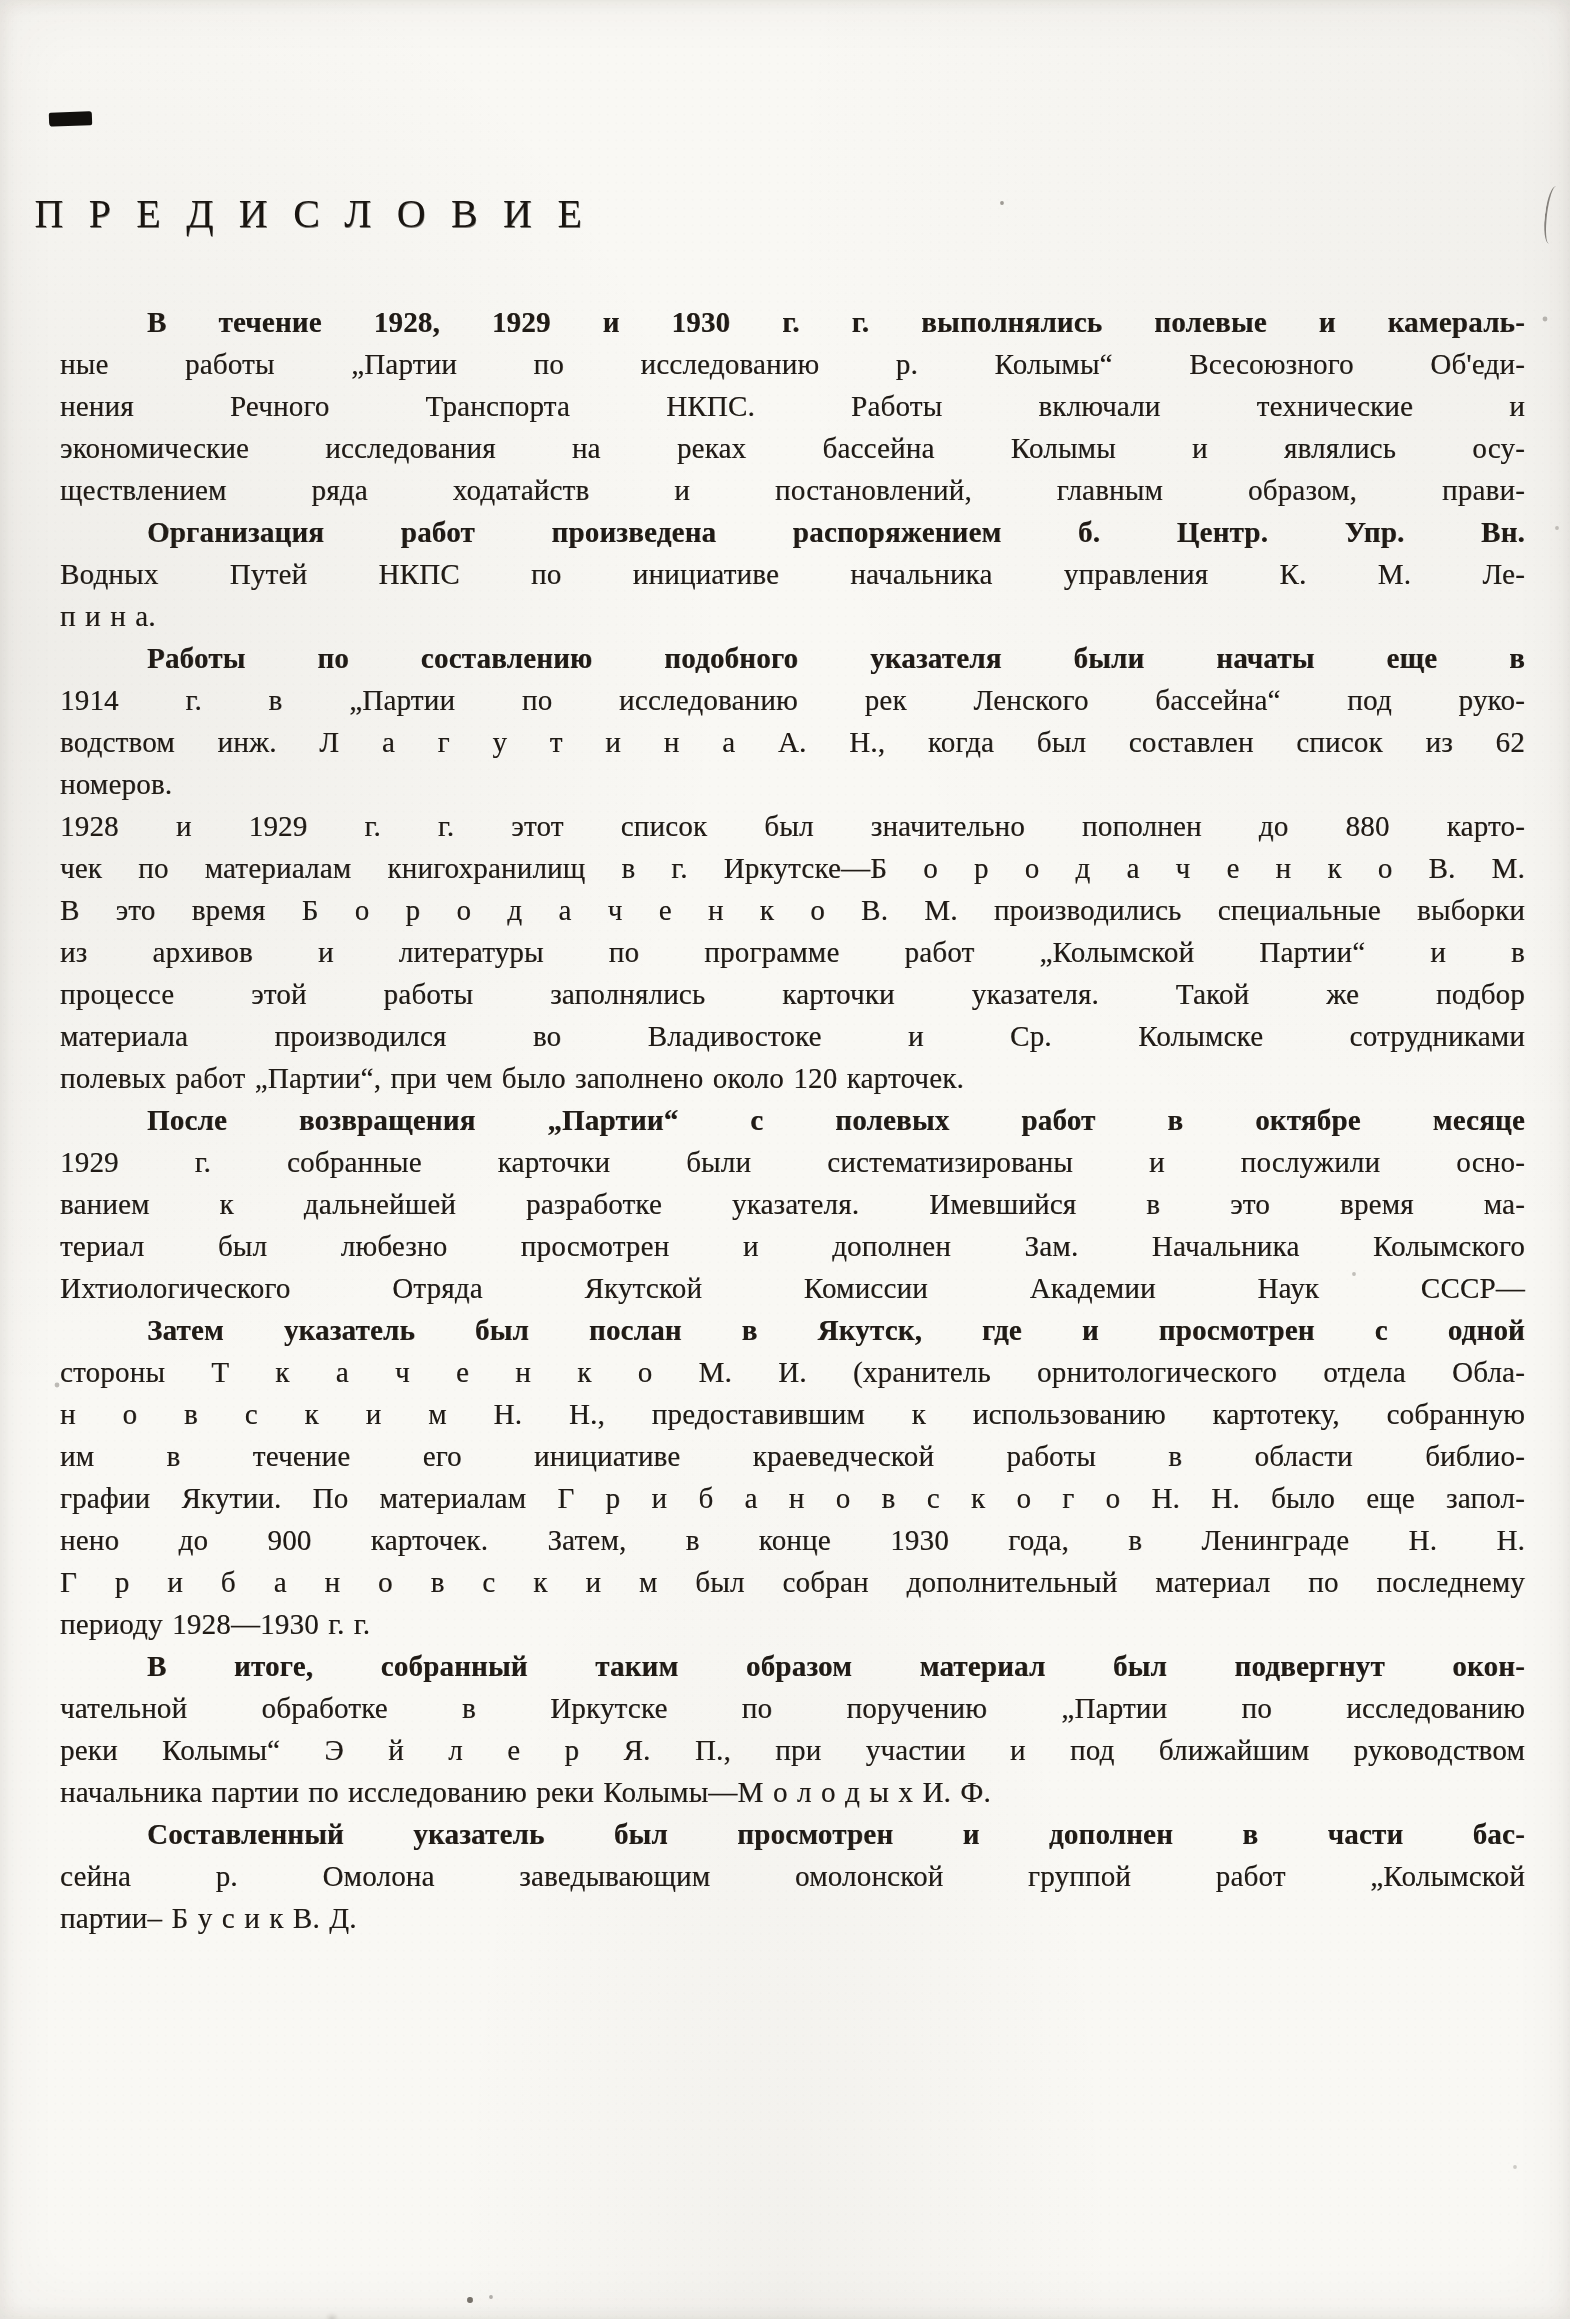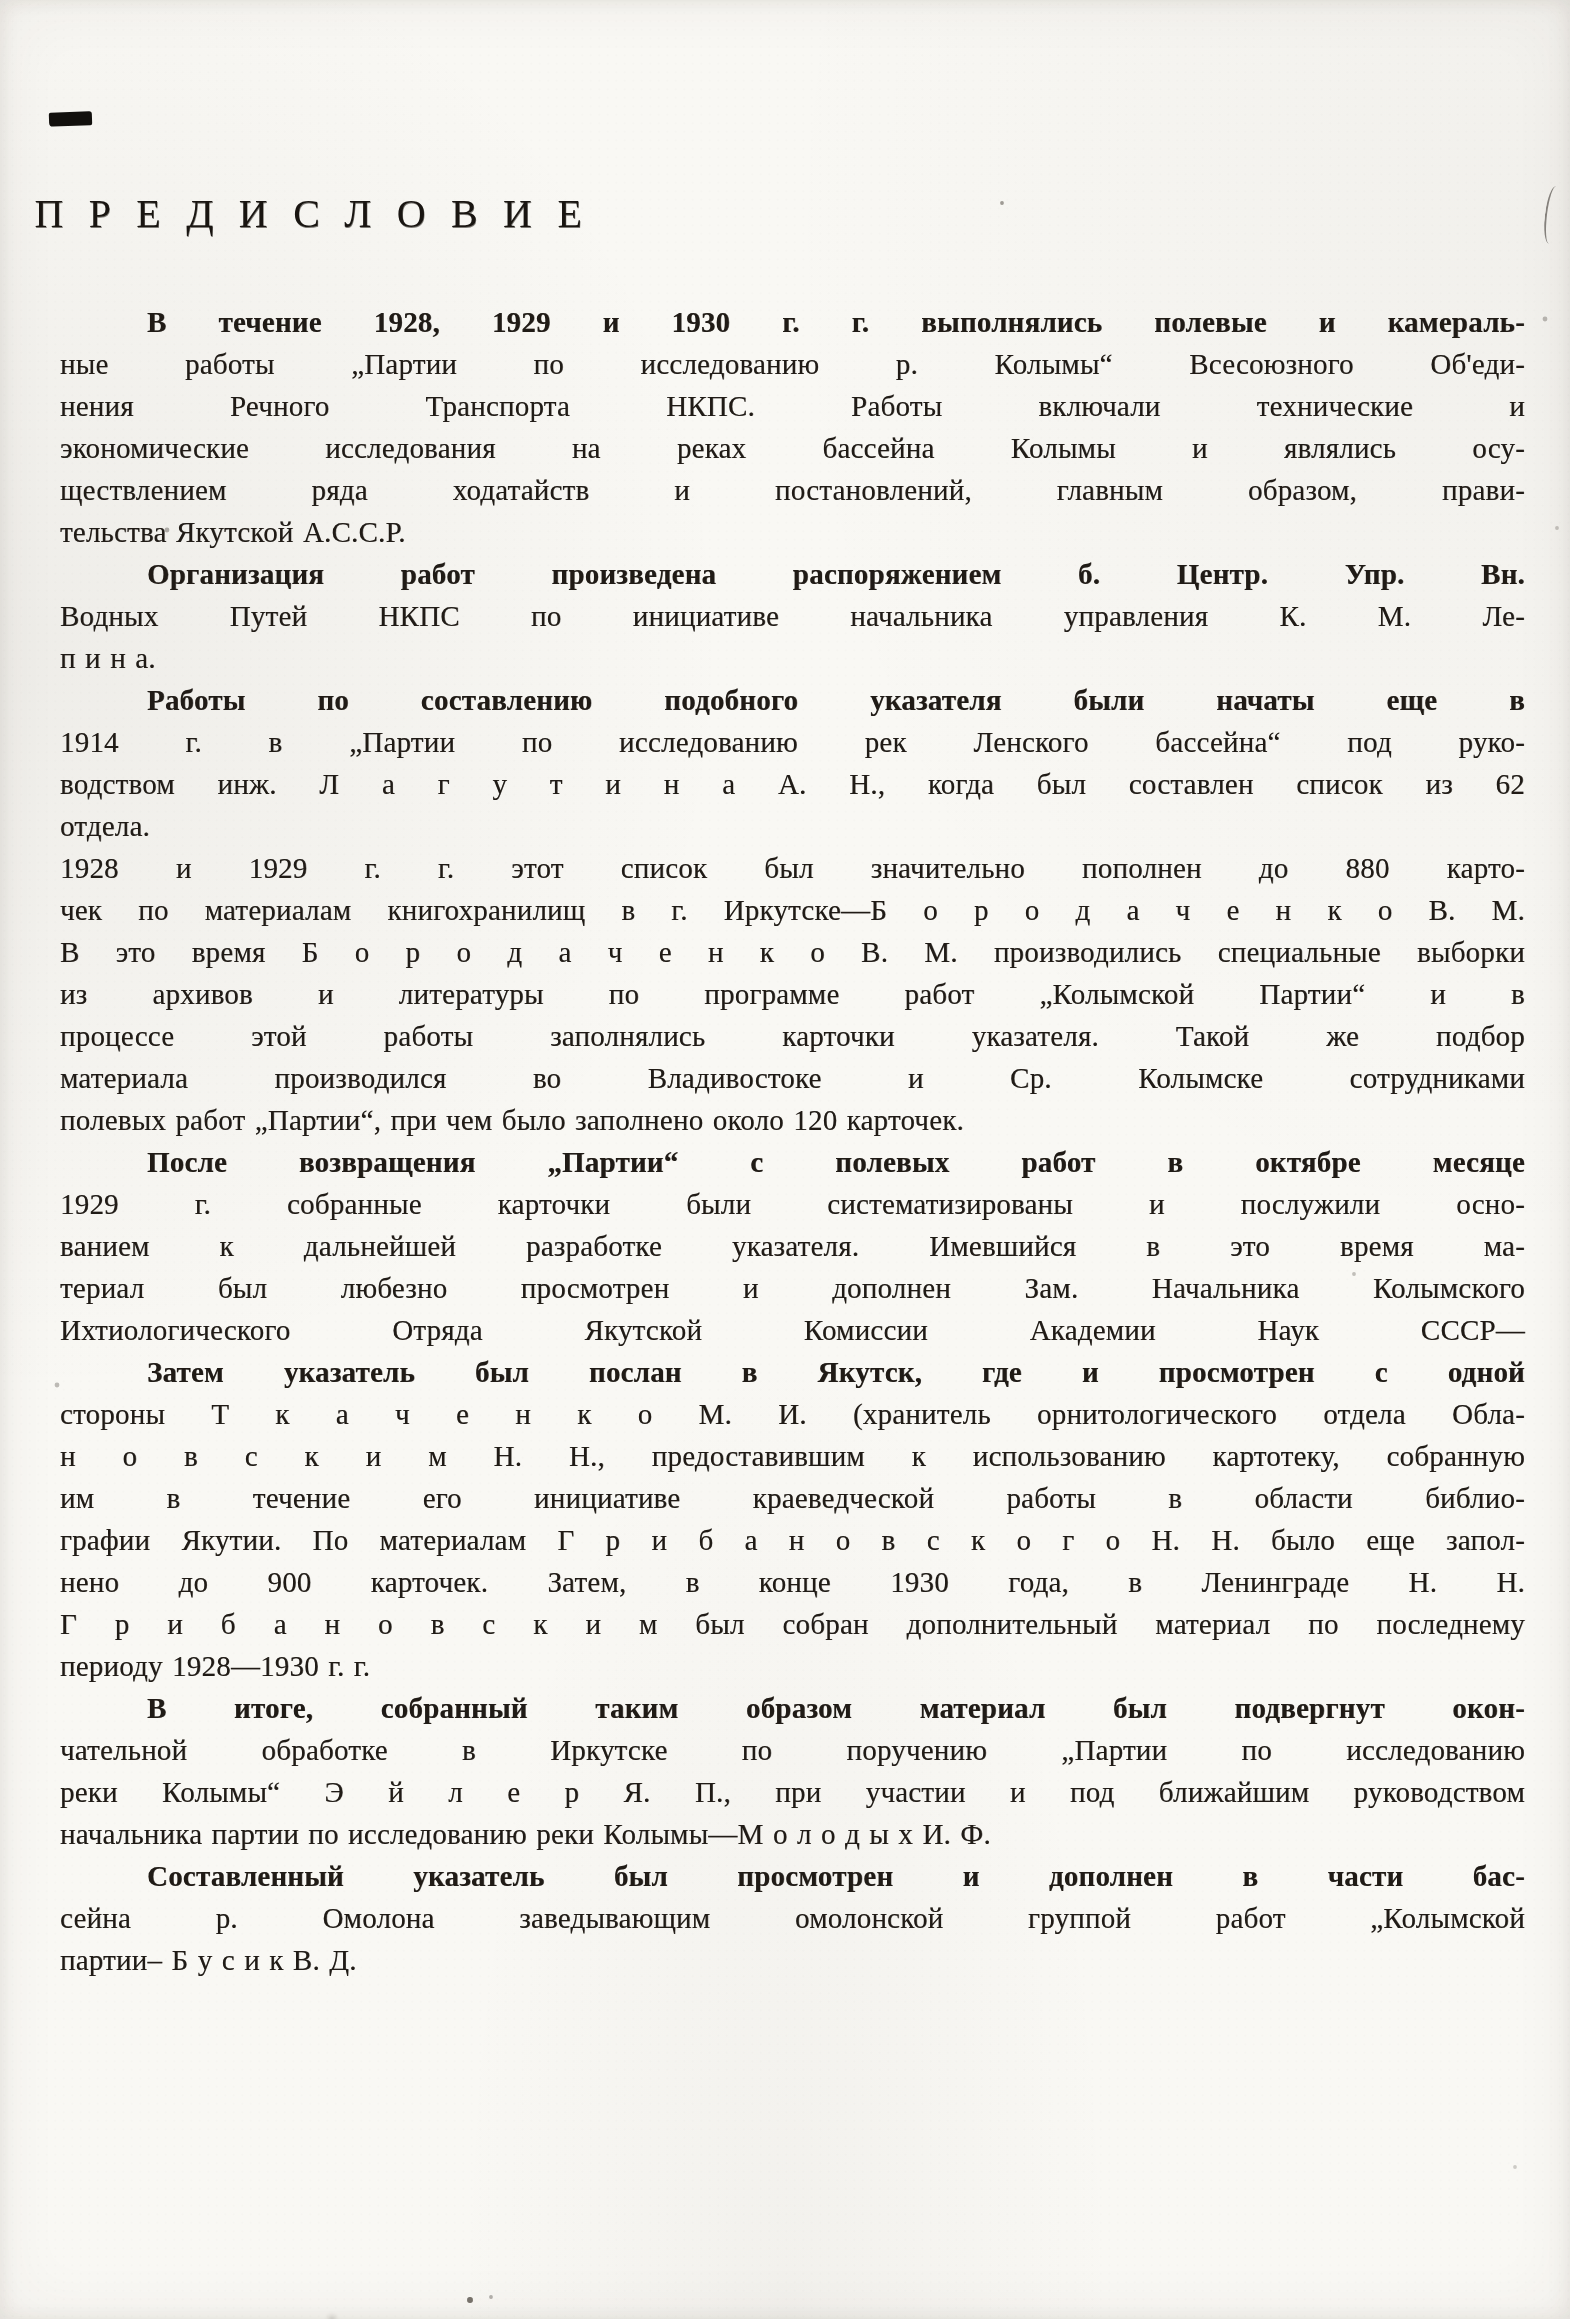--- a/index.html
+++ b/index.html
@@ -109,32 +109,31 @@
 <div class="page">
   <div class="speckles"></div>
   <h1 class="title">ПРЕДИСЛОВИЕ</h1>
   <div class="preface-body">
       <div class="para">
         <div class="line first">В течение 1928, 1929 и 1930 г. г. выполнялись полевые и камераль-</div>
         <div class="line">ные работы „Партии по исследованию р. Колымы“ Всесоюзного Об'еди-</div>
         <div class="line">нения Речного Транспорта НКПС. Работы включали технические и</div>
         <div class="line">экономические исследования на реках бассейна Колымы и являлись осу-</div>
         <div class="line">ществлением ряда ходатайств и постановлений, главным образом, прави-</div>
-        <div class="line last">тельства Якутской А.С.С.Р.</div>
       </div>
       <div class="para">
         <div class="line first">Организация работ произведена распоряжением б. Центр. Упр. Вн.</div>
         <div class="line">Водных Путей НКПС по инициативе начальника управления К. М. Ле-</div>
         <div class="line last">п и н а.</div>
       </div>
       <div class="para">
         <div class="line first">Работы по составлению подобного указателя были начаты еще в</div>
         <div class="line">1914 г. в „Партии по исследованию рек Ленского бассейна“ под руко-</div>
         <div class="line">водством инж. Л а г у т и н а А. Н., когда был составлен список из 62</div>
-        <div class="line last">отдела.</div>
+        <div class="line last">номеров.</div>
       </div>
       <div class="para">
         <div class="line">1928 и 1929 г. г. этот список был значительно пополнен до 880 карто-</div>
         <div class="line">чек по материалам книгохранилищ в г. Иркутске—Б о р о д а ч е н к о В. М.</div>
         <div class="line">В это время Б о р о д а ч е н к о В. М. производились специальные выборки</div>
         <div class="line">из архивов и литературы по программе работ „Колымской Партии“ и в</div>
         <div class="line">процессе этой работы заполнялись карточки указателя. Такой же подбор</div>
         <div class="line">материала производился во Владивостоке и Ср. Колымске сотрудниками</div>
         <div class="line last">полевых работ „Партии“, при чем было заполнено около 120 карточек.</div>
       </div>

